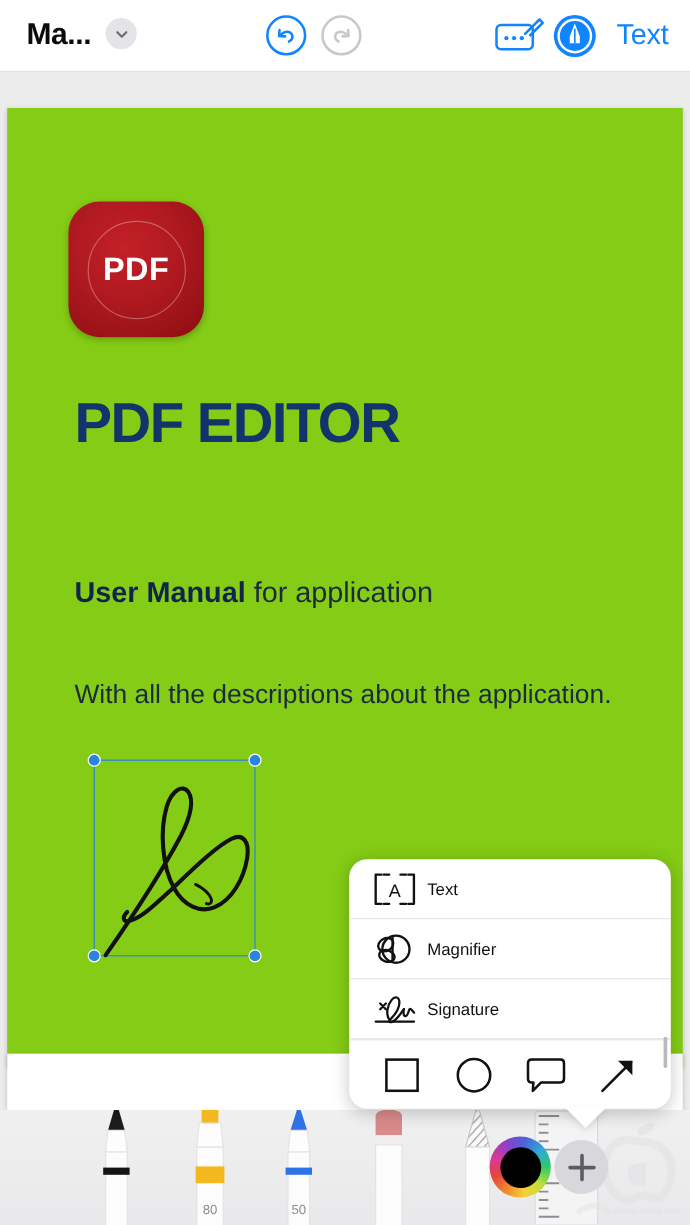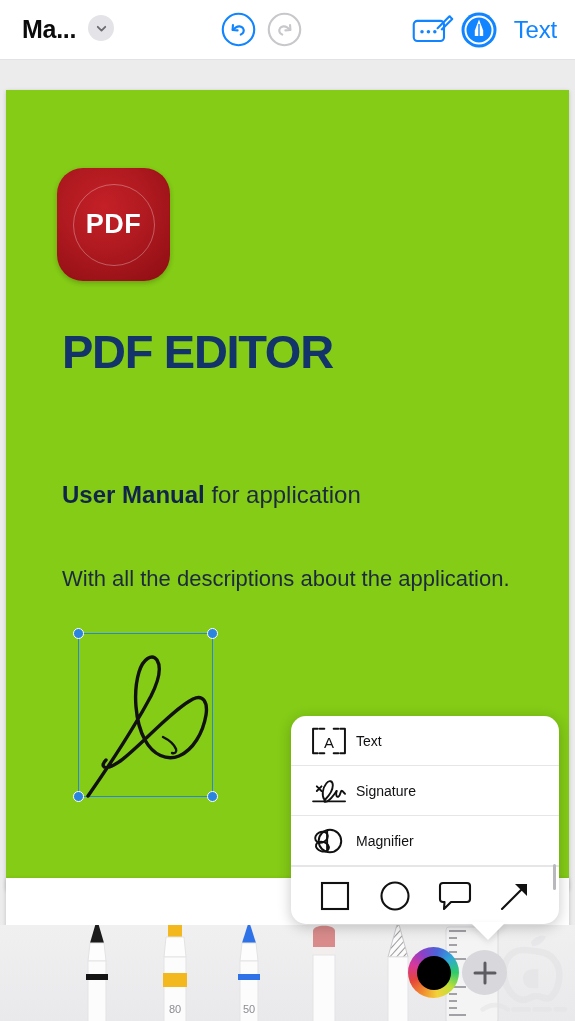--- a/index.html
+++ b/index.html
@@ -310,44 +310,44 @@
           <path d="M9 3 L4 3 L4 29 L9 29 M33 3 L38 3 L38 29 L33 29" fill="none" stroke="#111" stroke-width="2.1" stroke-linecap="round" stroke-linejoin="round"></path>
           <path d="M11 3 L16 3 M26 3 L31 3 M11 29 L16 29 M26 29 L31 29" fill="none" stroke="#111" stroke-width="2.1" stroke-linecap="round"></path>
           <text x="21" y="23" text-anchor="middle" font-family="'Liberation Sans', sans-serif" font-size="16" fill="#111">A</text>
         </svg>
       </span>
       <span class="menu-lbl">Text</span>
     </div>
 
     <div class="menu-row">
       <span class="menu-ico">
+        <svg width="40" height="32" viewBox="0 0 42 34">
+          <g fill="none" stroke="#111" stroke-width="2.1">
+            <circle cx="22" cy="17" r="12"></circle>
+            <ellipse cx="13" cy="13" rx="7" ry="5.5" transform="rotate(-28 13 13)"></ellipse>
+            <ellipse cx="14" cy="23" rx="7" ry="5" transform="rotate(18 14 23)"></ellipse>
+            <path d="M19 6 L19 28"></path>
+          </g>
+        </svg>
+      </span>
+      <span class="menu-lbl">Magnifier</span>
+    </div>
+
+    <div class="menu-row">
+      <span class="menu-ico">
         <svg width="42" height="32" viewBox="0 0 44 34">
           <g fill="none" stroke="#111" stroke-width="2" stroke-linecap="round" stroke-linejoin="round">
             <path d="M4 28 L38 28"></path>
             <path d="M8 12 L13 17 M13 12 L8 17"></path>
             <path d="M16 26 C13 22 14 14 18 9 C21 5 25 6 25 11 C25 17 20 23 17 26 C15 28 16 29 19 28 C23 26 27 20 29 17"></path>
             <path d="M29 17 C28 21 29 24 31 23 C33 22 33 18 34 17 C35 16 36 18 38 20"></path>
           </g>
         </svg>
       </span>
       <span class="menu-lbl">Signature</span>
-    </div>
-
-    <div class="menu-row">
-      <span class="menu-ico">
-        <svg width="40" height="32" viewBox="0 0 42 34">
-          <g fill="none" stroke="#111" stroke-width="2.1">
-            <circle cx="22" cy="17" r="12"></circle>
-            <ellipse cx="13" cy="13" rx="7" ry="5.5" transform="rotate(-28 13 13)"></ellipse>
-            <ellipse cx="14" cy="23" rx="7" ry="5" transform="rotate(18 14 23)"></ellipse>
-            <path d="M19 6 L19 28"></path>
-          </g>
-        </svg>
-      </span>
-      <span class="menu-lbl">Magnifier</span>
     </div>
 
     <div class="shape-row">
       <span class="shape-btn">
         <svg width="30" height="30" viewBox="0 0 30 30">
           <rect x="2" y="2" width="26" height="26" fill="none" stroke="#111" stroke-width="2.1"></rect>
         </svg>
       </span>
       <span class="shape-btn">
         <svg width="32" height="32" viewBox="0 0 32 32">

